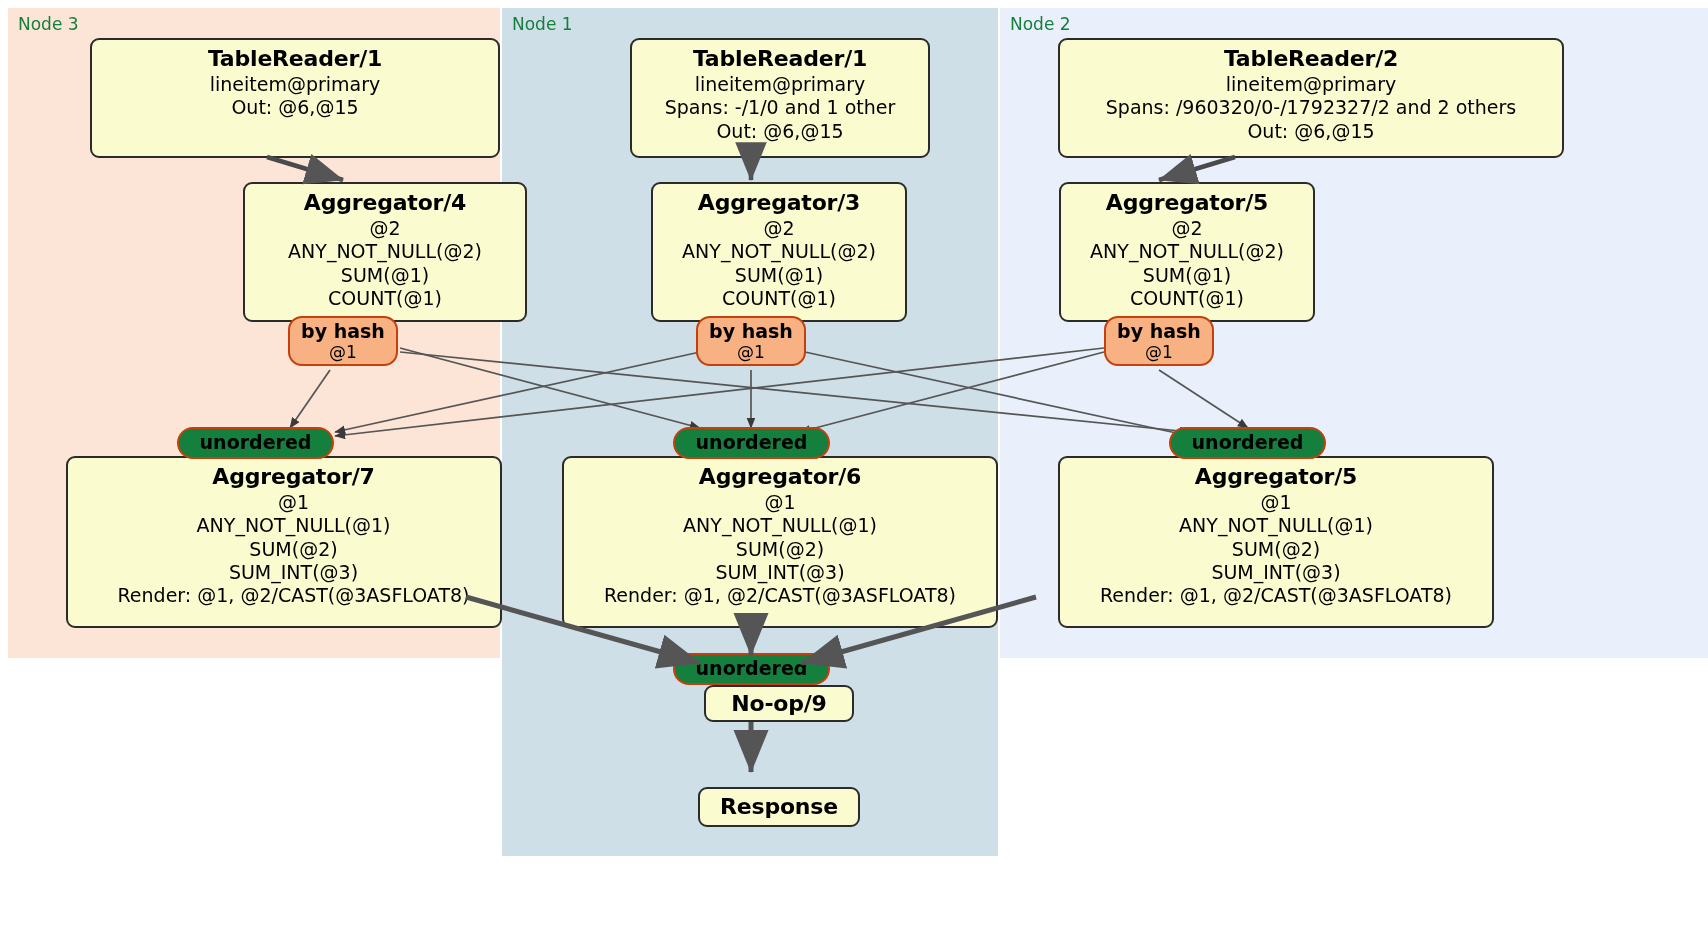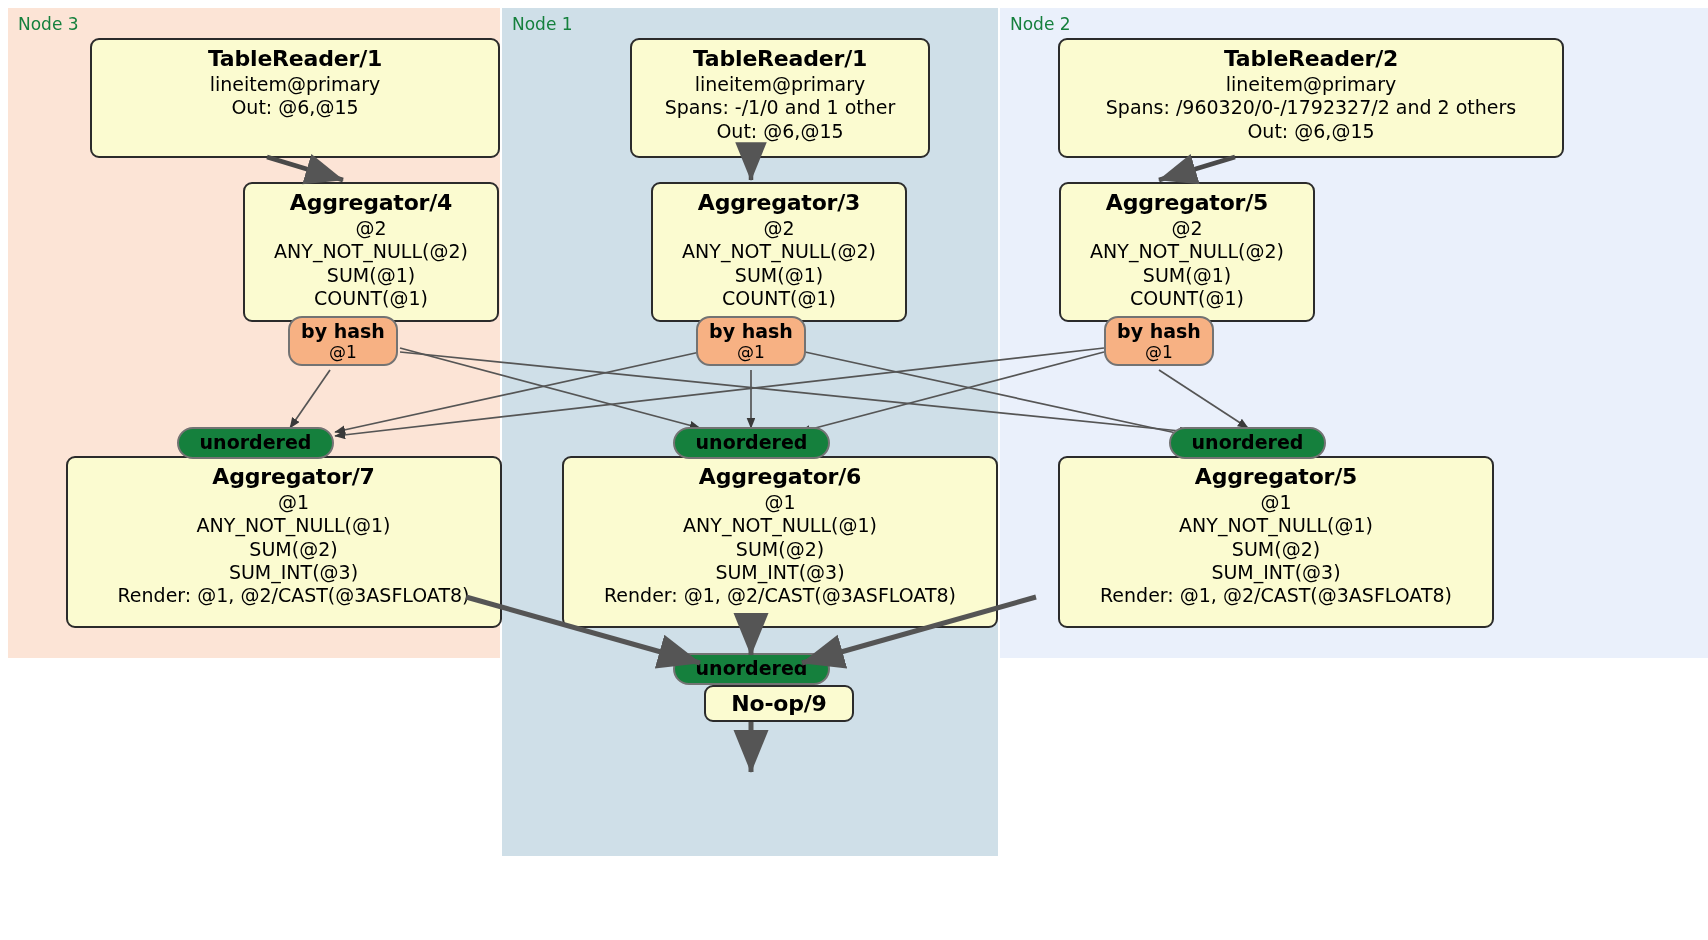--- a/index.html
+++ b/index.html
@@ -35,21 +35,21 @@
   }
   .box .title{
     font-weight:bold;font-size:22px;letter-spacing:-.2px;
     display:block;margin-bottom:1px;
   }
   .box .line{font-size:19px;display:block;white-space:nowrap;}
 
   
   .pill{
     position:absolute;box-sizing:border-box;
-    border:2px solid #737373;
+    border:2px solid #c2410c;
     border-radius:16px;
     text-align:center;
     color:#000;
     z-index:6;
     line-height:1.15;
     padding-top:3px;
   }
   .pill.hash{background:#f7b183;border-radius:14px;}
   .pill.unord{background:#15803d;border-radius:17px;}
   .pill .t1{font-weight:bold;font-size:19px;display:block;white-space:nowrap;}
@@ -118,21 +118,21 @@
     <span class="line">Out: @6,@15</span>
   </div>
 
   <div class="box" style="left:1030px;top:38px;width:506px;height:120px;">
     <span class="title">TableReader/2</span>
     <span class="line">lineitem@primary</span>
     <span class="line">Spans: /960320/0-/1792327/2 and 2 others</span>
     <span class="line">Out: @6,@15</span>
   </div>
 
-  <div class="box" style="left:215px;top:182px;width:256px;height:140px;">
+  <div class="box" style="left:215px;top:182px;width:284px;height:140px;">
     <span class="title">Aggregator/4</span>
     <span class="line">@2</span>
     <span class="line">ANY_NOT_NULL(@2)</span>
     <span class="line">SUM(@1)</span>
     <span class="line">COUNT(@1)</span>
   </div>
 
   <div class="box" style="left:623px;top:182px;width:256px;height:140px;">
     <span class="title">Aggregator/3</span>
     <span class="line">@2</span>
@@ -207,14 +207,17 @@
   </svg>
 
   <div class="pill unord" style="left:673px;top:653px;width:157px;height:32px;">
     <span class="t1">unordered</span>
   </div>
 
   <div class="box" style="left:676px;top:685px;width:150px;height:37px;padding-top:3px;z-index:8;">
     <span class="title">No-op/9</span>
   </div>
 
+  <div class="box" style="left:670px;top:787px;width:162px;height:40px;padding-top:4px;z-index:8;">
+    <span class="title">Response</span>
+  </div>
 
 </div>
 
 </body></html>

